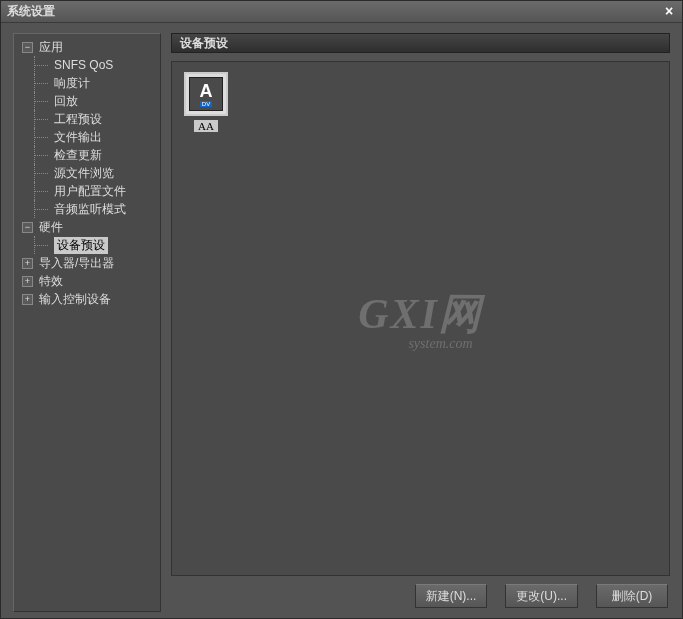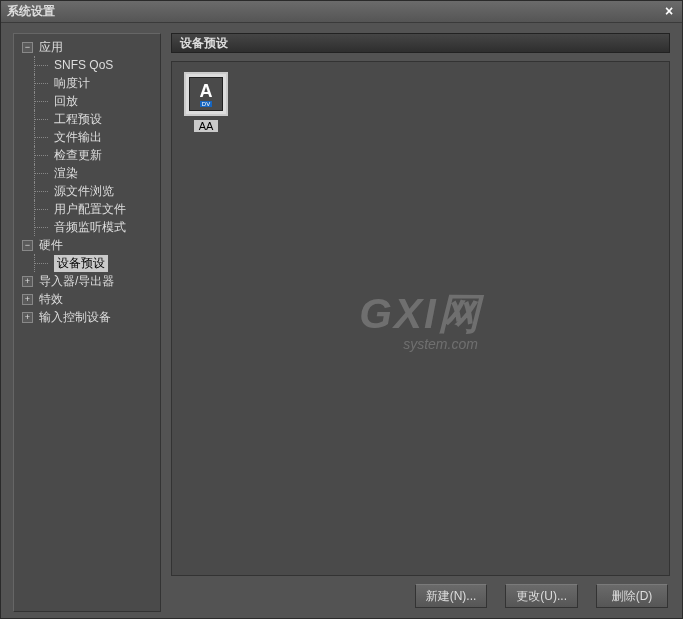--- a/index.html
+++ b/index.html
@@ -161,29 +161,31 @@
     }
     .preset-icon-letter { font-size: 18px; font-weight: bold; line-height: 1;}
     .preset-icon-sub { font-size: 6px; background:#1565c0; padding:0 2px; margin-top:1px; }
     .preset-label {
       background: #cacaca;
       color: #000;
       font-size: 11px;
       padding: 0 2px;
       min-width: 24px;
       text-align: center;
+      font-family: Liberation Serif, serif;
     }
     .watermark {
       position: absolute;
       top: 50%;
       left: 50%;
       transform: translate(-50%, -50%);
       color: rgba(180,180,180,0.35);
       text-align: center;
       pointer-events: none;
+      font-family: Liberation Serif, serif;
     }
     .watermark-big {
       font-size: 42px;
       font-style: italic;
       font-weight: bold;
       letter-spacing: 2px;
     }
     .watermark-small {
       font-size: 14px;
       font-style: italic;
@@ -245,23 +247,20 @@
           <span class="tree-label">回放</span>
         </div>
       <div class="tree-item level-2">
           <span class="tree-label">工程预设</span>
         </div>
       <div class="tree-item level-2">
           <span class="tree-label">文件输出</span>
         </div>
       <div class="tree-item level-2">
           <span class="tree-label">检查更新</span>
-        </div>
-      <div class="tree-item level-2">
-          <span class="tree-label">渲染</span>
         </div>
       <div class="tree-item level-2">
           <span class="tree-label">源文件浏览</span>
         </div>
       <div class="tree-item level-2">
           <span class="tree-label">用户配置文件</span>
         </div>
       <div class="tree-item level-2">
           <span class="tree-label">音频监听模式</span>
         </div>

